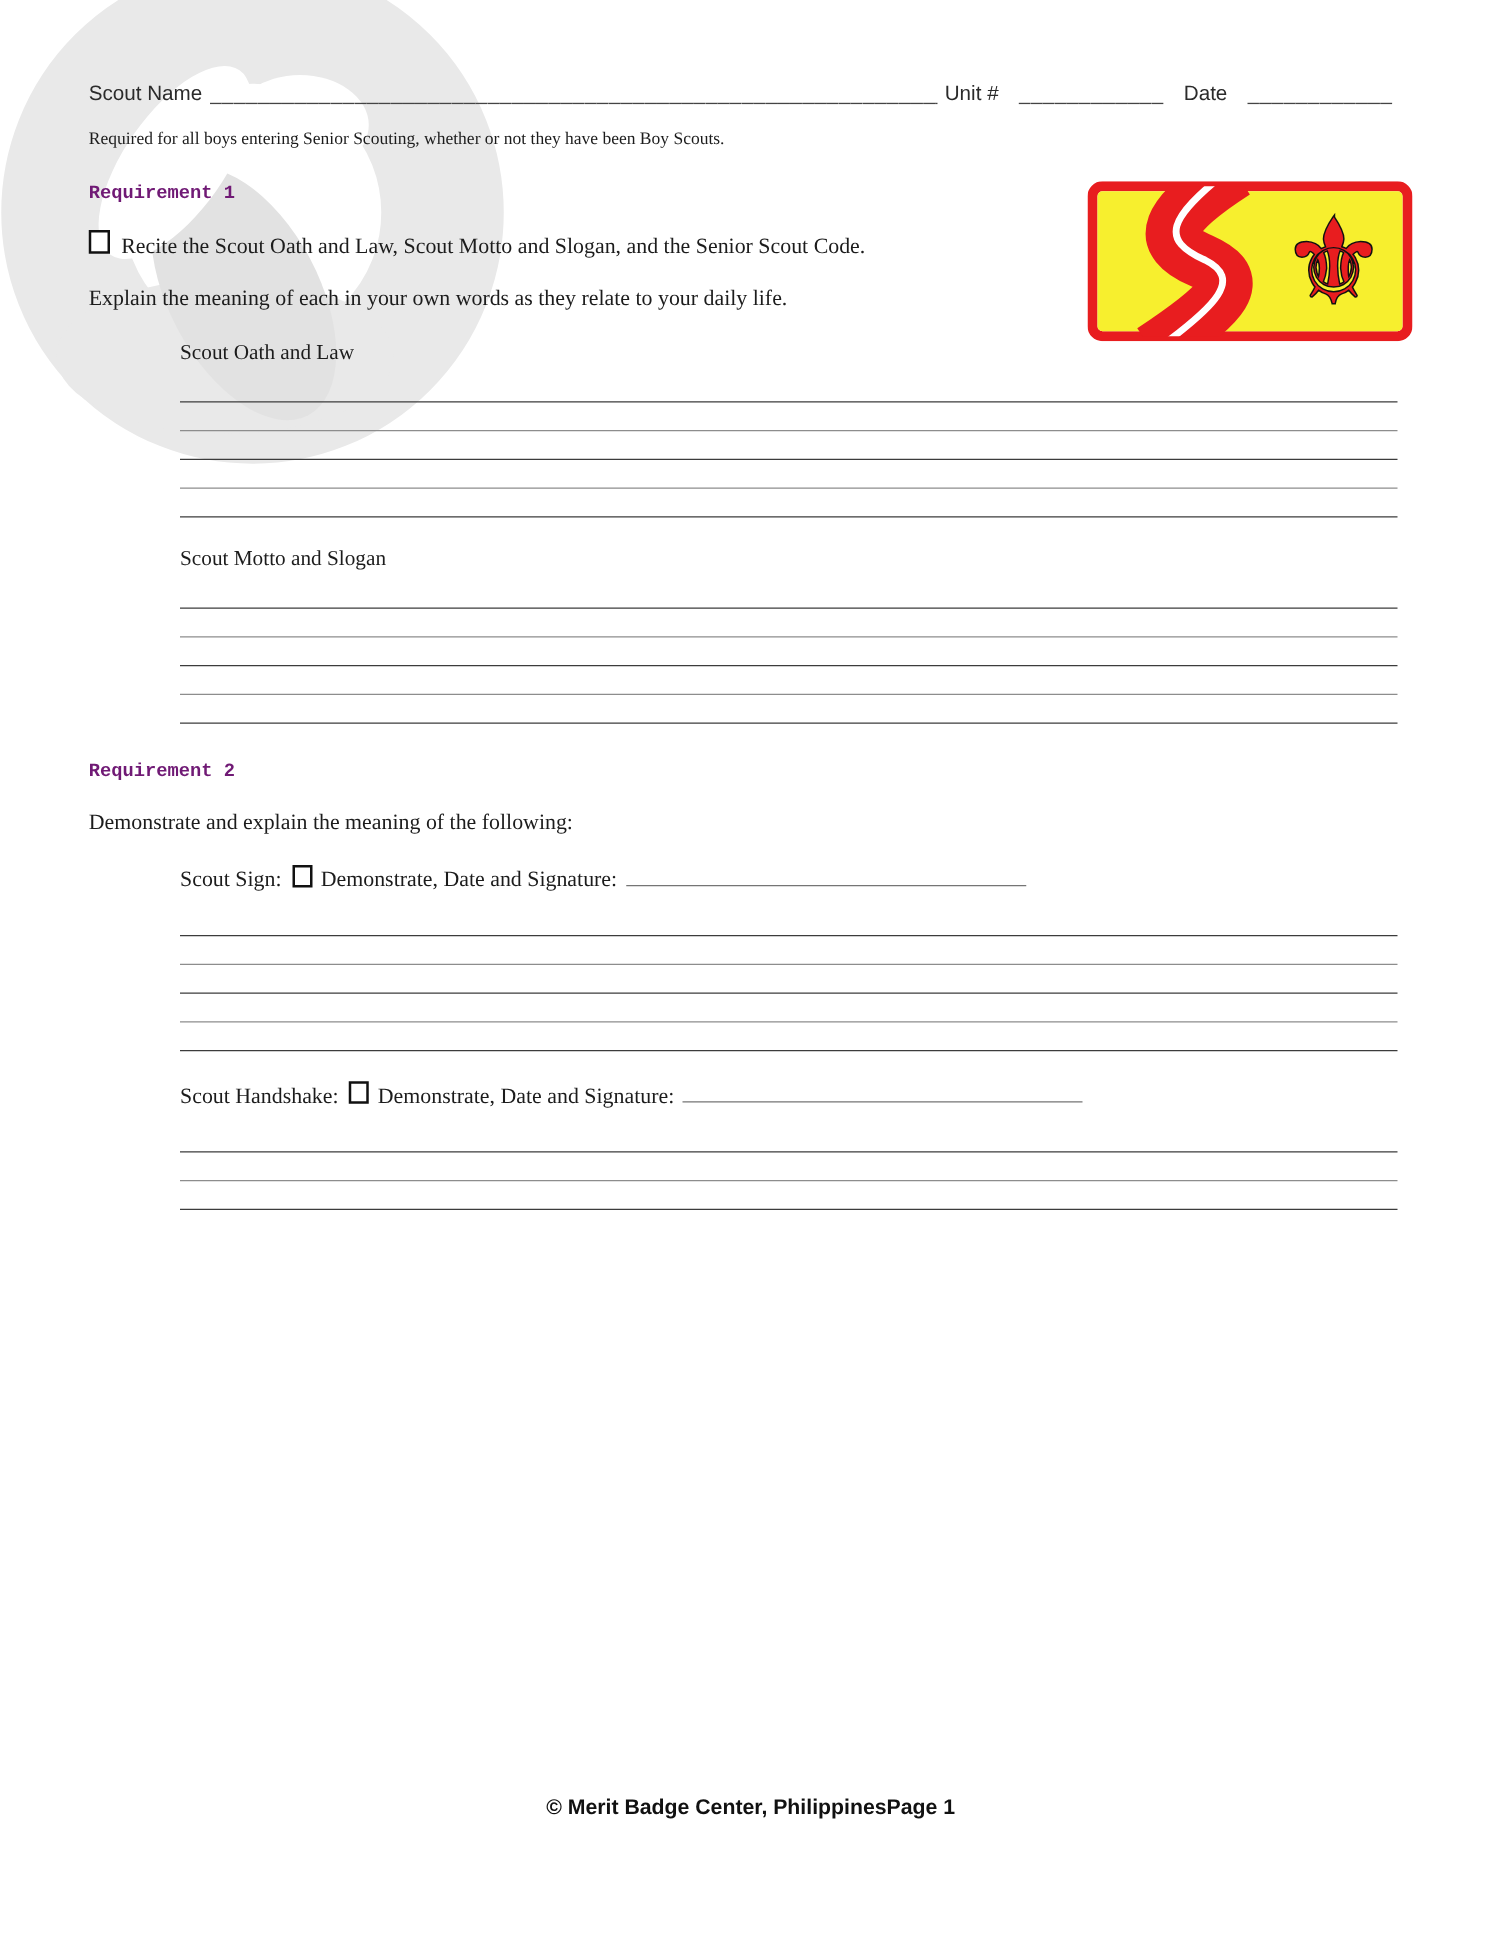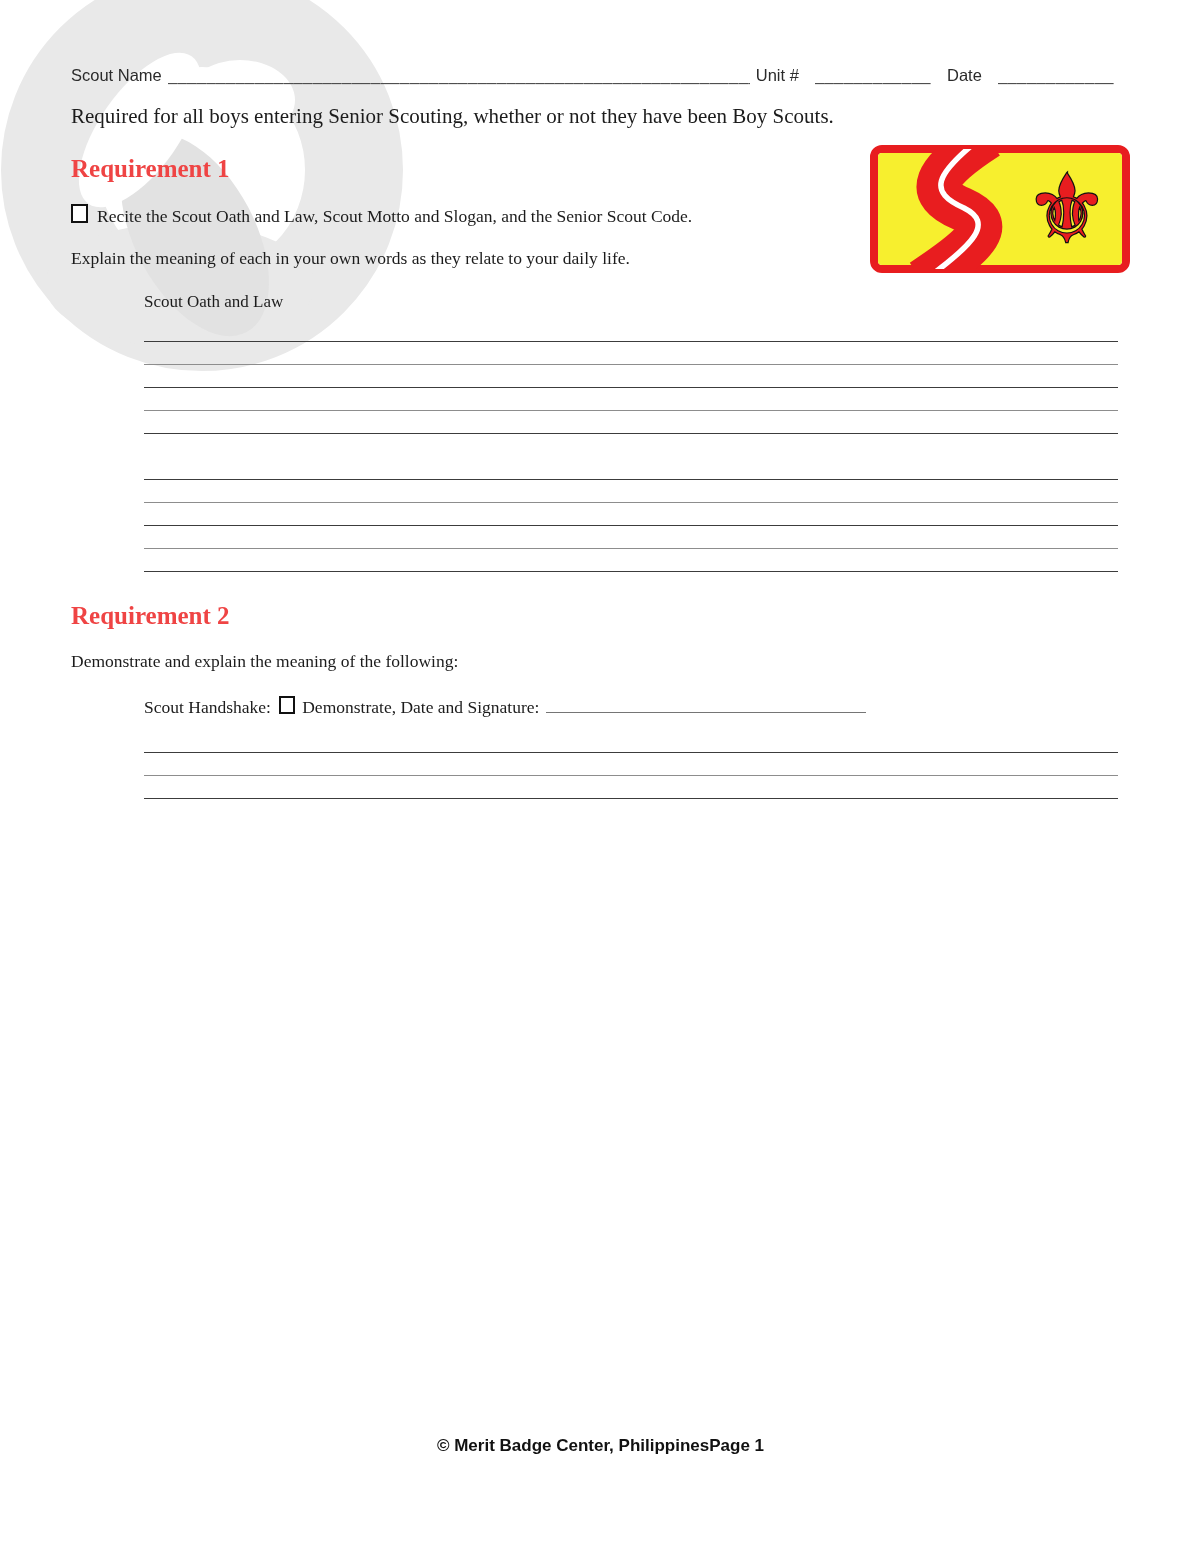--- a/index.html
+++ b/index.html
@@ -32,25 +32,25 @@
   .header-row .short-line { flex:0 0 auto; overflow:hidden; margin:0 16px; letter-spacing:0.5px; color:#444; }
   
   .page-title {
     margin:56px 0 0 0;
     font-family:"DejaVu Serif", serif;
     font-weight:normal;
     font-size:37px;
     letter-spacing:0.2px;
     color:#161616;
   }
-  .subtitle { margin-top:19px; font-size:21px; }
+  .subtitle { margin-top:19px; font-size:14px; }
   .req-heading {
     margin:26px 0 0 0;
-    font-size:25px; font-weight:bold; color:#ef4444;
-    font-family:Liberation Serif, serif;
+    font-size:15px; font-weight:bold; color:#701a75;
+    font-family:Liberation Mono, monospace;
   }
   .body-line { margin-top:21px; font-size:17.5px; }
   .checkbox {
     display:inline-block;
     width:13px; height:15px;
     border:2px solid #111;
     vertical-align:-1px;
     margin-right:9px;
     background:#fff;
   }
@@ -136,35 +136,48 @@
           <div class="sub-label">Scout Oath and Law</div>
           <div class="lines">
             <div class="answer-line"></div>
             <div class="answer-line"></div>
             <div class="answer-line"></div>
             <div class="answer-line"></div>
             <div class="answer-line"></div>
           </div>
         </div>
         <div class="answer-section">
+          <div class="sub-label">Scout Motto and Slogan</div>
           <div class="lines">
             <div class="answer-line"></div>
             <div class="answer-line"></div>
             <div class="answer-line"></div>
             <div class="answer-line"></div>
             <div class="answer-line"></div>
           </div>
         </div>
       </div>
 
     <h2 class="req-heading" style="margin-top:30px">Requirement 2</h2>
 
     <div class="body-line">Demonstrate and explain the meaning of the following:</div>
 
     <div>
+        <div class="demo-block">
+          <div class="demo-row"><span>Scout Sign: </span><span class="checkbox"></span><span>Demonstrate, Date and Signature:</span><span class="sig-line"></span></div>
+          <div class="demo-lines">
+            <div class="lines">
+              <div class="answer-line"></div>
+              <div class="answer-line"></div>
+              <div class="answer-line"></div>
+              <div class="answer-line"></div>
+              <div class="answer-line"></div>
+            </div>
+          </div>
+        </div>
         <div class="demo-block">
           <div class="demo-row"><span>Scout Handshake: </span><span class="checkbox"></span><span>Demonstrate, Date and Signature:</span><span class="sig-line"></span></div>
           <div class="demo-lines">
             <div class="lines">
               <div class="answer-line"></div>
               <div class="answer-line"></div>
               <div class="answer-line"></div>
             </div>
           </div>
         </div>

